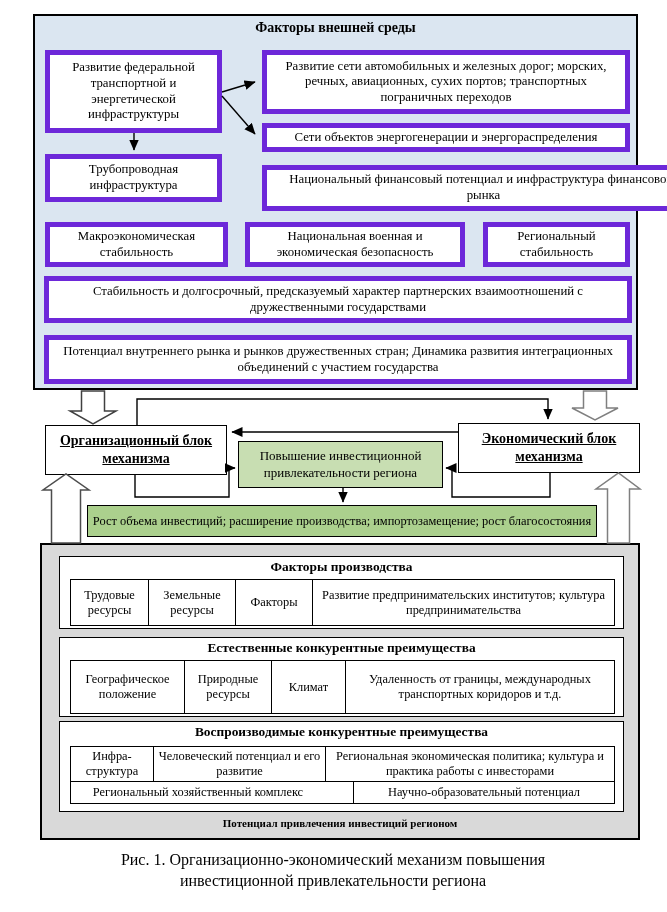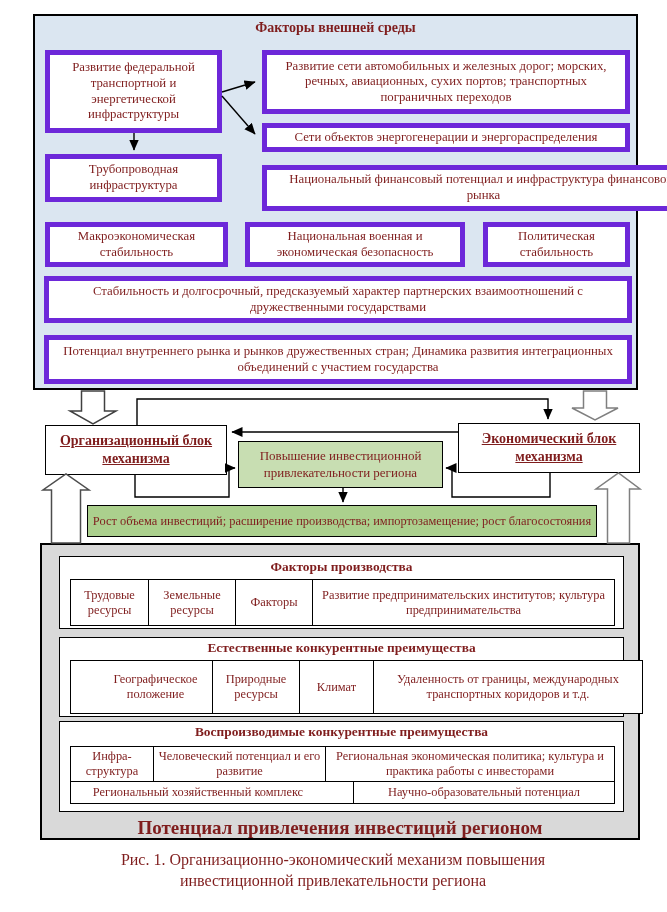--- a/index.html
+++ b/index.html
@@ -1,17 +1,17 @@
 <!DOCTYPE html>
 <html><head>
 <meta charset="utf-8">
 <style>
   html,body{margin:0;padding:0;background:#fff;}
   #page{position:relative;width:667px;height:912px;background:#ffffff;
-        font-family:"Liberation Serif","DejaVu Serif",serif;color:#7f1d1d;border-radius:28px;}
+        font-family:"Liberation Serif","DejaVu Serif",serif;color:#000000;border-radius:28px;}
   .abs{position:absolute;box-sizing:border-box;}
   .bx{background:#fff;border:5px solid #6d28d9;display:flex;align-items:center;
       justify-content:center;text-align:center;font-size:12.8px;line-height:1.22;
       padding:2px 6px;}
   .ttl{font-weight:bold;text-align:center;font-size:14px;}
   .blk{background:#fff;border:1.5px solid #000;display:flex;align-items:center;
        justify-content:center;text-align:center;font-weight:bold;font-size:14px;
        line-height:1.3;padding:2px 4px;}
   .blk span{text-decoration:underline;}
   .green{background:#c8deb2;border:1.4px solid #000;display:flex;align-items:center;
@@ -20,21 +20,21 @@
         justify-content:center;font-size:12.4px;white-space:nowrap;}
   .wb{background:#fff;border:1.4px solid #000;}
   .wbt{position:absolute;left:0;right:0;top:2px;text-align:center;font-weight:bold;
        font-size:13.4px;}
   .tbl{position:absolute;border:1px solid #000;background:#fff;}
   .trow{display:grid;}
   .trow.sep{border-top:1px solid #000;gap:28px;}
   .cell{border-left:1px solid #000;display:flex;align-items:center;justify-content:center;
         text-align:center;font-size:12.4px;line-height:1.18;padding:1px 4px;}
   .cell:first-child{border-left:none;}
-  .footer-b{font-weight:bold;font-size:19px;text-align:center;}
+  .footer-b{font-weight:bold;font-size:11px;text-align:center;}
   .caption{font-size:16px;text-align:center;line-height:1.32;}
   svg.overlay{position:absolute;left:0;top:0;z-index:5;pointer-events:none;}
 </style>
 </head>
 <body>
 
 <div id="page">
 
   <div class="abs" style="left:33px;top:14px;width:605px;height:376px;background:#dbe6f1;border:2px solid #000;"></div>
 
@@ -47,21 +47,21 @@
   <div class="abs bx" style="left:262px;top:123px;width:368px;height:29px;">Сети объектов энергогенерации и энергораспределения</div>
 
   <div class="abs bx" style="left:45px;top:154px;width:177px;height:48px;">Трубопроводная инфраструктура</div>
 
   <div class="abs bx" style="left:262px;top:165px;width:443px;height:46px;">Национальный финансовый потенциал и инфраструктура финансового рынка</div>
 
   <div class="abs bx" style="left:45px;top:222px;width:183px;height:45px;">Макроэкономическая стабильность</div>
 
   <div class="abs bx" style="left:245px;top:222px;width:220px;height:45px;">Национальная военная и экономическая безопасность</div>
 
-  <div class="abs bx" style="left:483px;top:222px;width:147px;height:45px;">Политическая стабильность</div>
+  <div class="abs bx" style="left:483px;top:222px;width:147px;height:45px;">Региональный стабильность</div>
 
   <div class="abs bx" style="left:44px;top:276px;width:588px;height:47px;">Стабильность и долгосрочный, предсказуемый характер партнерских взаимоотношений с дружественными государствами</div>
 
   <div class="abs bx" style="left:44px;top:335px;width:588px;height:49px;">Потенциал внутреннего рынка и рынков дружественных стран; Динамика развития интеграционных объединений с участием государства</div>
 
   <div class="abs blk" style="left:45px;top:425px;width:182px;height:50px;">
     <span>Организационный блок механизма</span>
   </div>
 
   <div class="abs blk" style="left:458px;top:423px;width:182px;height:50px;">
@@ -81,21 +81,21 @@
         <div class="cell">Трудовые ресурсы</div>
         <div class="cell">Земельные ресурсы</div>
         <div class="cell">Факторы</div>
         <div class="cell">Развитие предпринимательских институтов; культура предпринимательства</div>
       </div>
     </div>
   </div>
 
   <div class="abs wb" style="left:59px;top:637px;width:565px;height:80px;">
     <div class="wbt">Естественные конкурентные преимущества</div>
-    <div class="tbl" style="left:10px;top:22px;width:543px;height:52px;padding-left:28px;">
+    <div class="tbl" style="left:10px;top:22px;width:543px;height:52px;">
       <div class="trow" style="grid-template-columns:113px 87px 74px 1fr;height:100%;">
         <div class="cell">Географическое положение</div>
         <div class="cell">Природные ресурсы</div>
         <div class="cell">Климат</div>
         <div class="cell">Удаленность от границы, международных транспортных коридоров и т.д.</div>
       </div>
     </div>
   </div>
 
   <div class="abs wb" style="left:59px;top:721px;width:565px;height:91px;">

